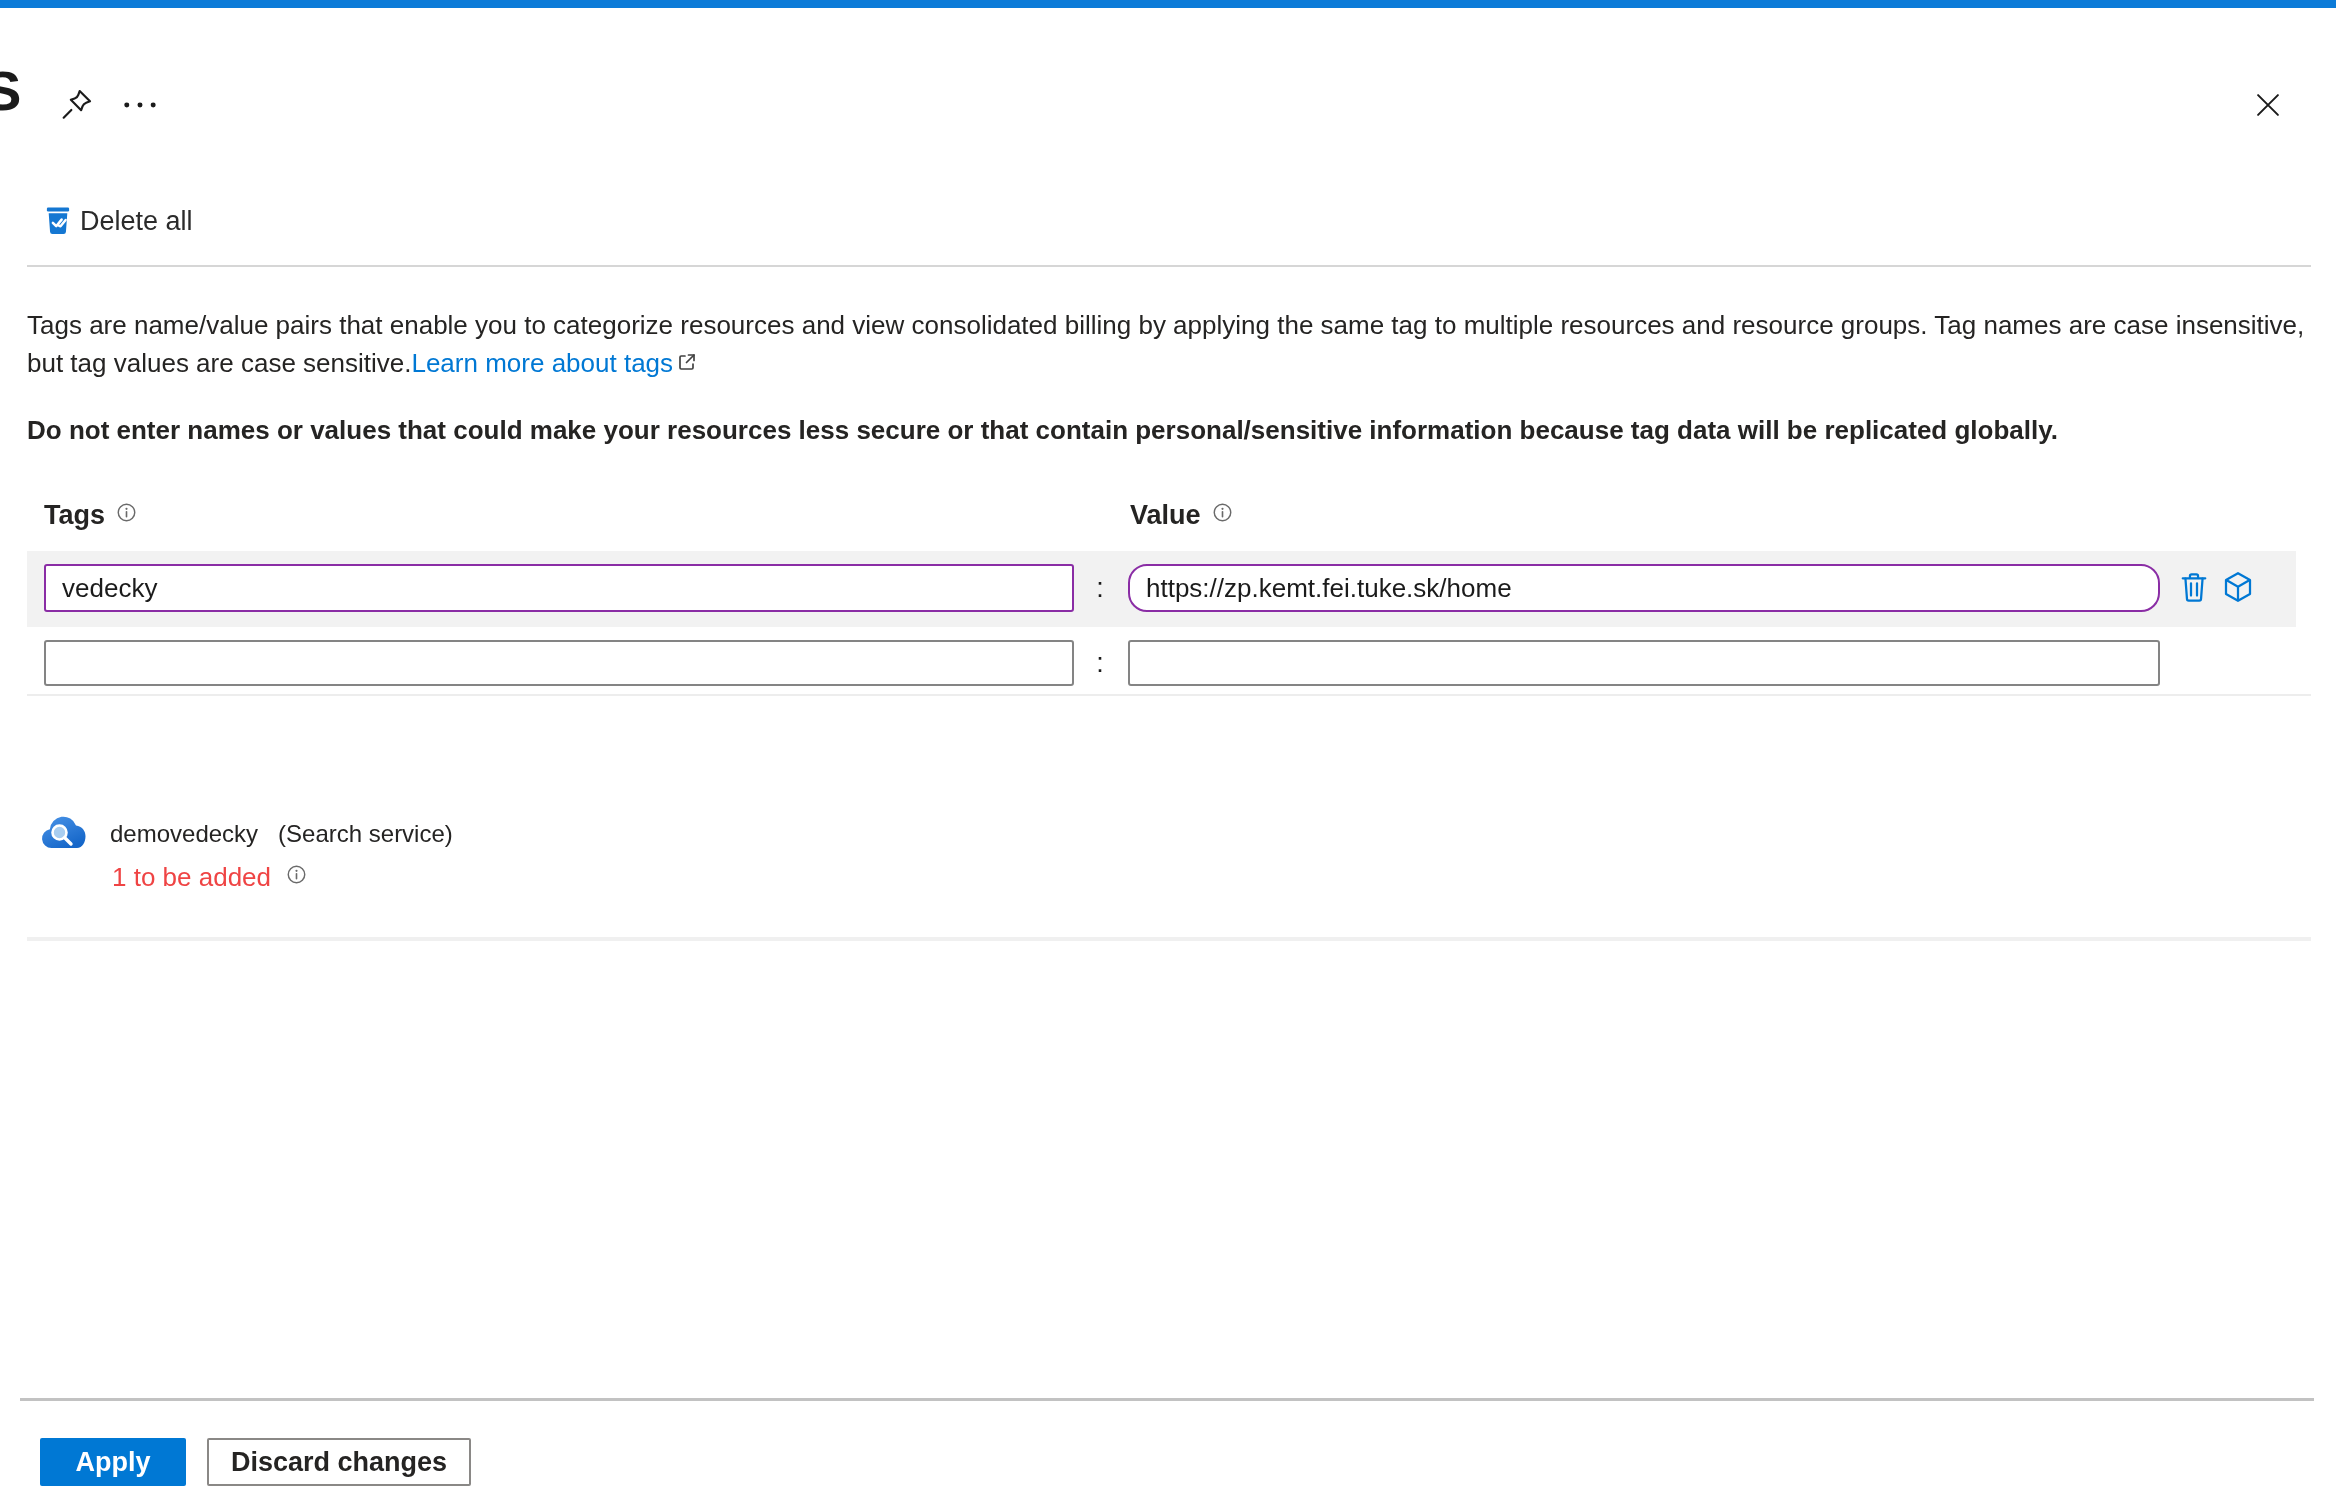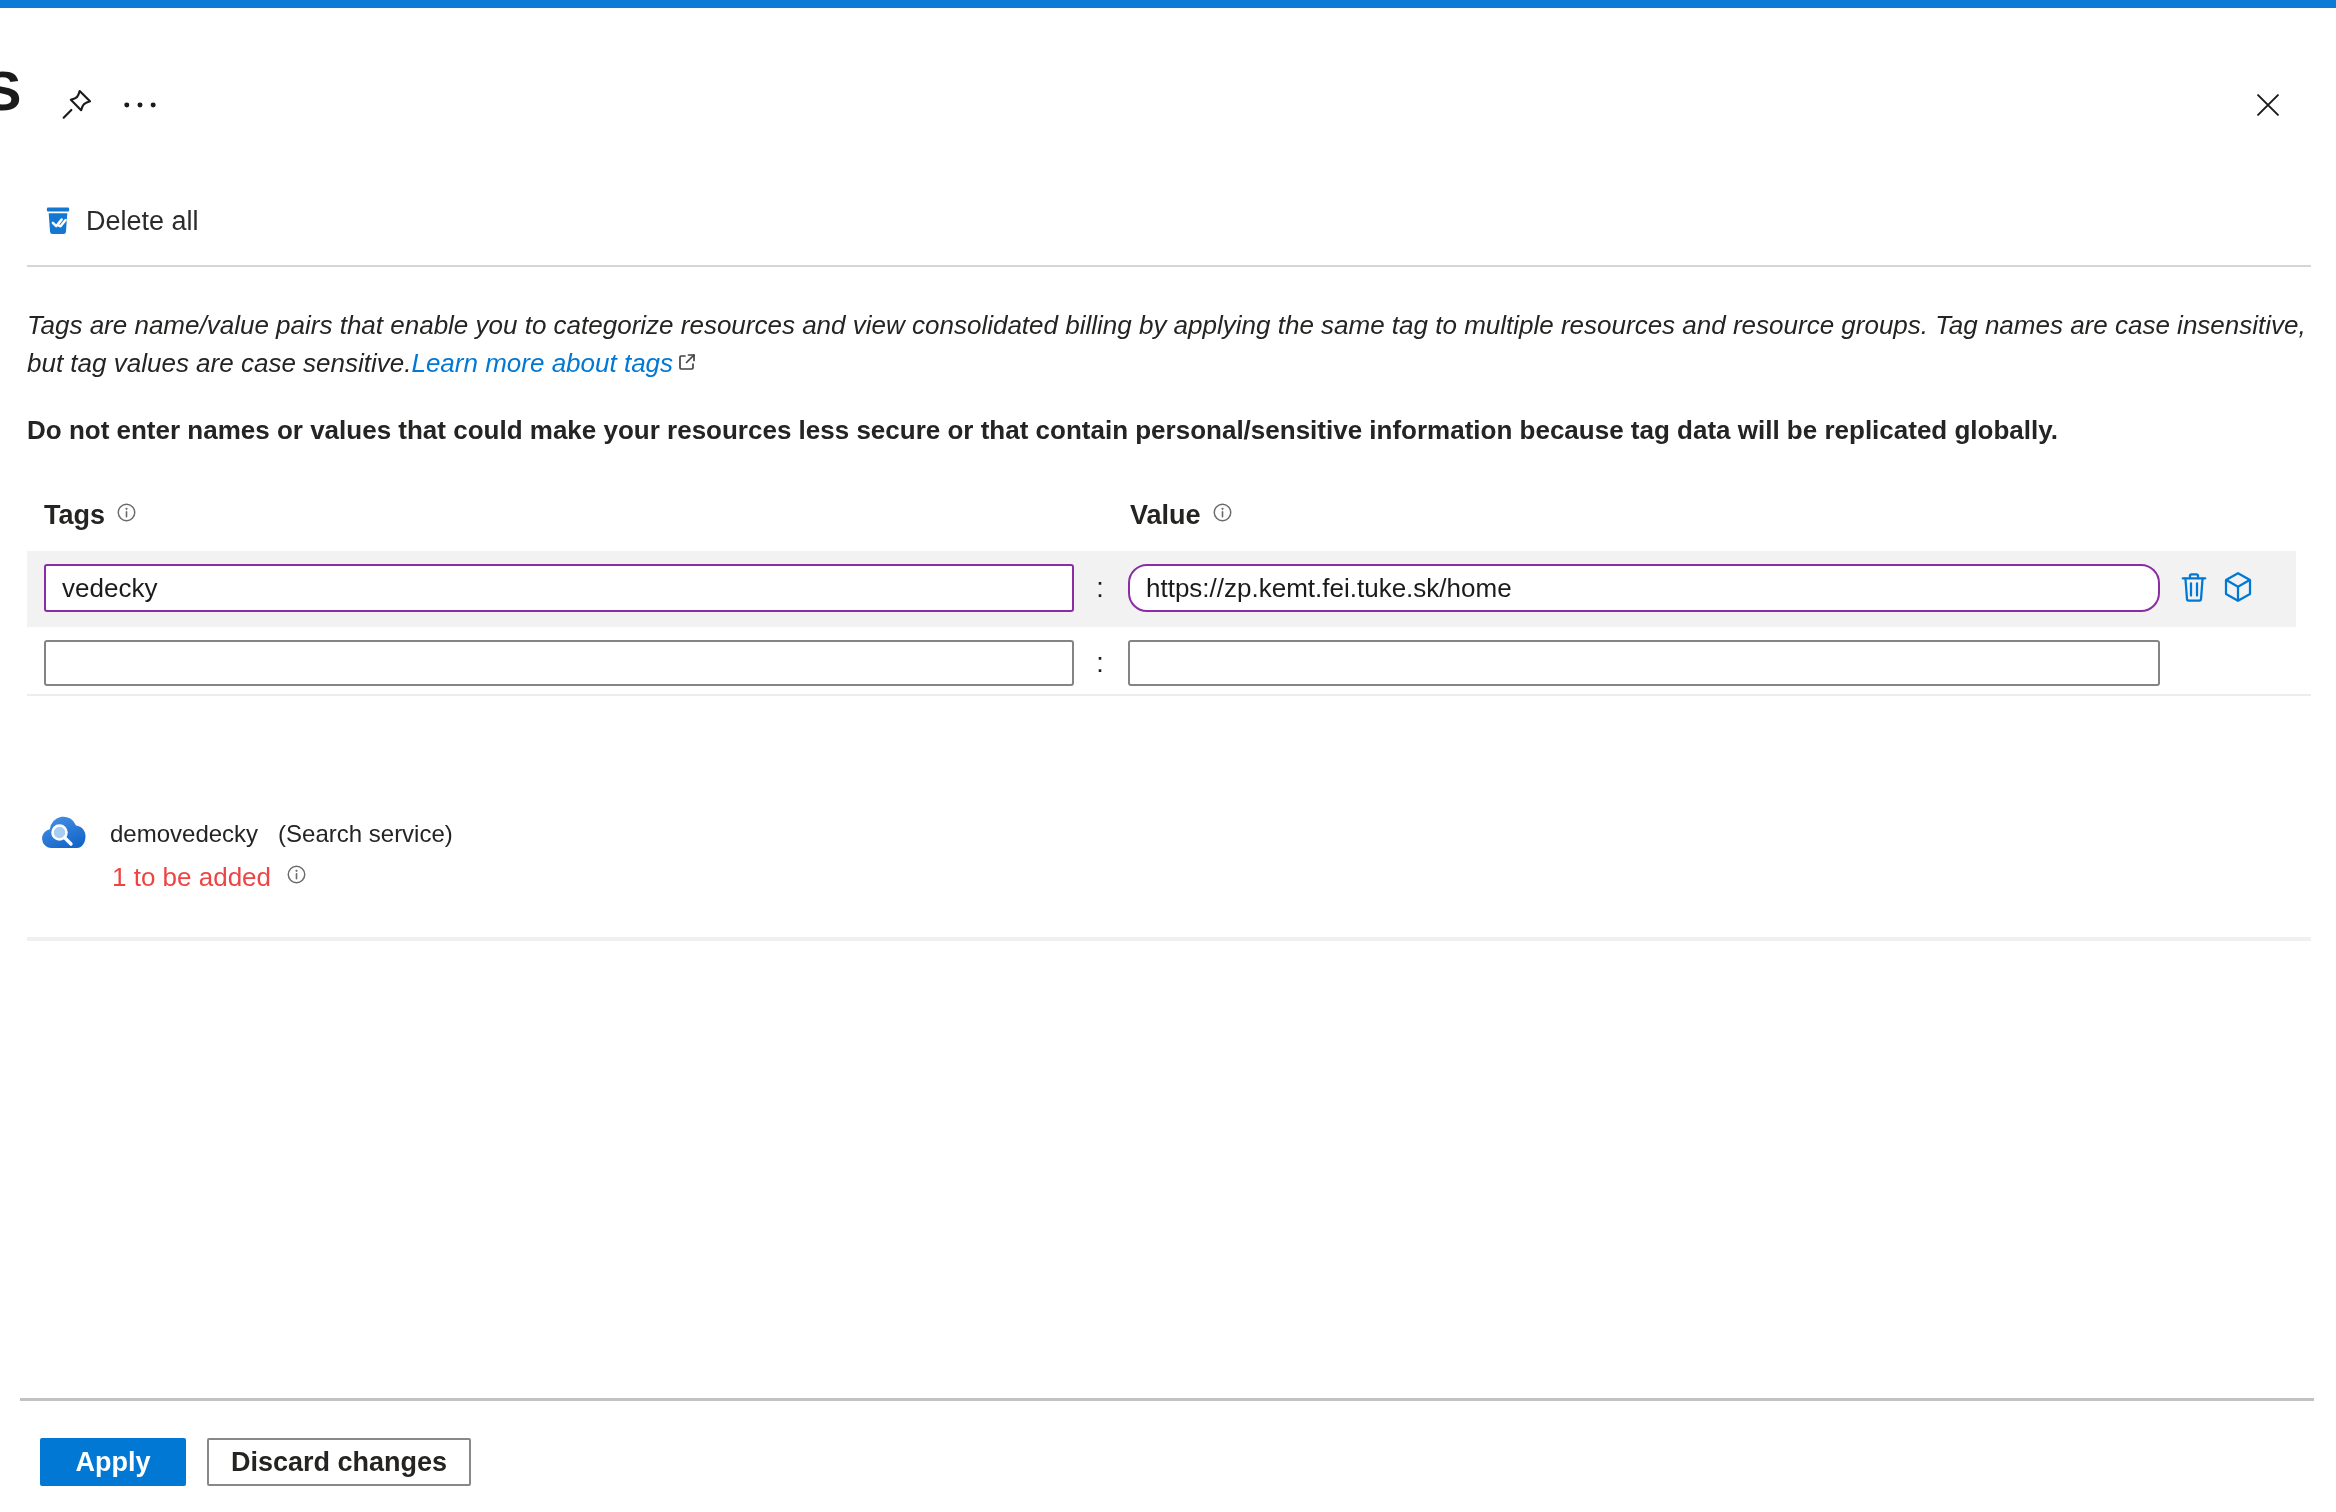--- a/index.html
+++ b/index.html
@@ -7,25 +7,25 @@
     position:relative;width:2336px;height:1512px;overflow:hidden;background:#fff;
     font-family:"Liberation Sans", sans-serif;color:#252423;
   }
   .abs{position:absolute;}
   .topbar{left:0;top:0;width:2336px;height:8px;background:#0c7bd8;}
   .title-partial{left:-16px;top:58px;font-size:56px;font-weight:bold;color:#1b1b1b;}
   .icon-btn{display:flex;align-items:center;justify-content:center;cursor:pointer;background:none;border:none;padding:0;}
   .pin-btn{left:52px;top:82px;width:48px;height:48px;}
   .more-btn{left:114px;top:82px;width:52px;height:48px;}
   .close-btn{left:2242px;top:82px;width:52px;height:48px;}
-  .delete-all{left:40px;top:198px;height:46px;display:flex;align-items:center;gap:10px;cursor:pointer;}
+  .delete-all{left:40px;top:198px;height:46px;display:flex;align-items:center;gap:4px;cursor:pointer;}
   .delete-all-label{font-size:27px;color:#2b2b2b;}
   .divider{background:#d6d6d6;}
   .divider-toolbar{left:27px;top:265px;width:2284px;height:2px;}
-  .intro{left:27px;top:306px;width:2294px;font-size:26px;line-height:38px;color:#252423;font-style:italic;}
+  .intro{left:27px;top:306px;width:2294px;font-size:26px;line-height:38px;color:#252423;}
   .intro a{color:#0078d4;text-decoration:none;}
   .ext-icon{display:inline-block;vertical-align:-2px;margin-left:2px;}
   .warning{left:27px;top:412px;width:2294px;font-size:26px;line-height:36px;font-weight:bold;color:#252423;}
   .col-header{font-size:27px;font-weight:bold;color:#252423;display:flex;align-items:center;gap:10px;}
   .hdr-name{left:44px;top:500px;}
   .hdr-value{left:1130px;top:500px;}
   .row-highlight{left:27px;top:551px;width:2269px;height:76px;background:#f2f2f2;}
   .tag-input{
     box-sizing:border-box;height:48px;background:#fff;font-family:"Liberation Sans",sans-serif;
     font-size:26px;color:#1b1b1b;padding:4px 16px;border-radius:3px;outline:none;

